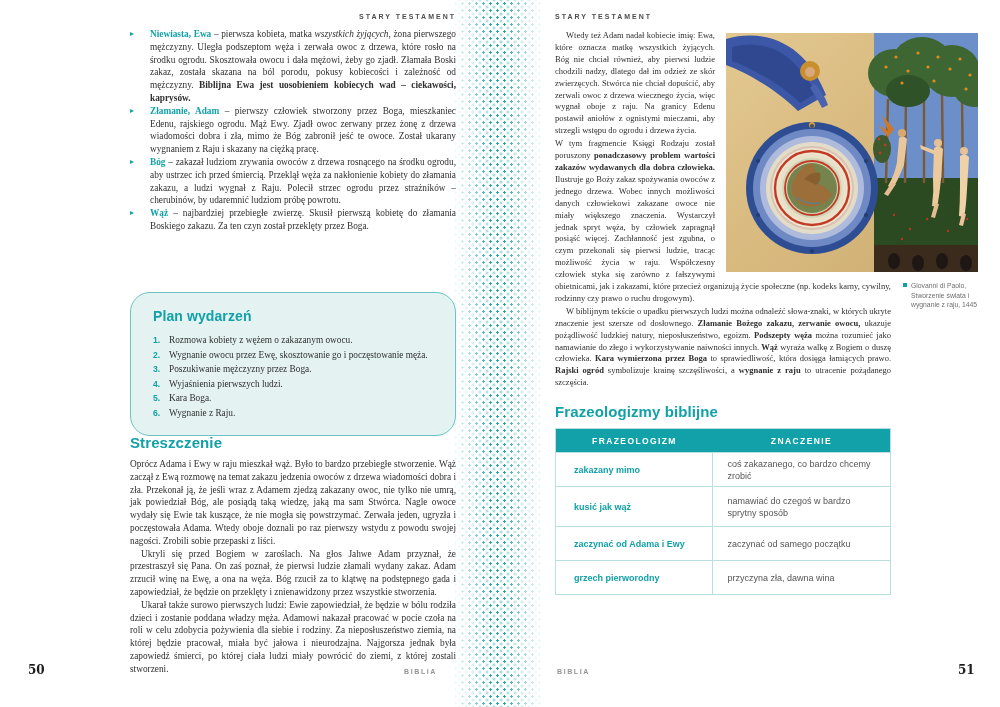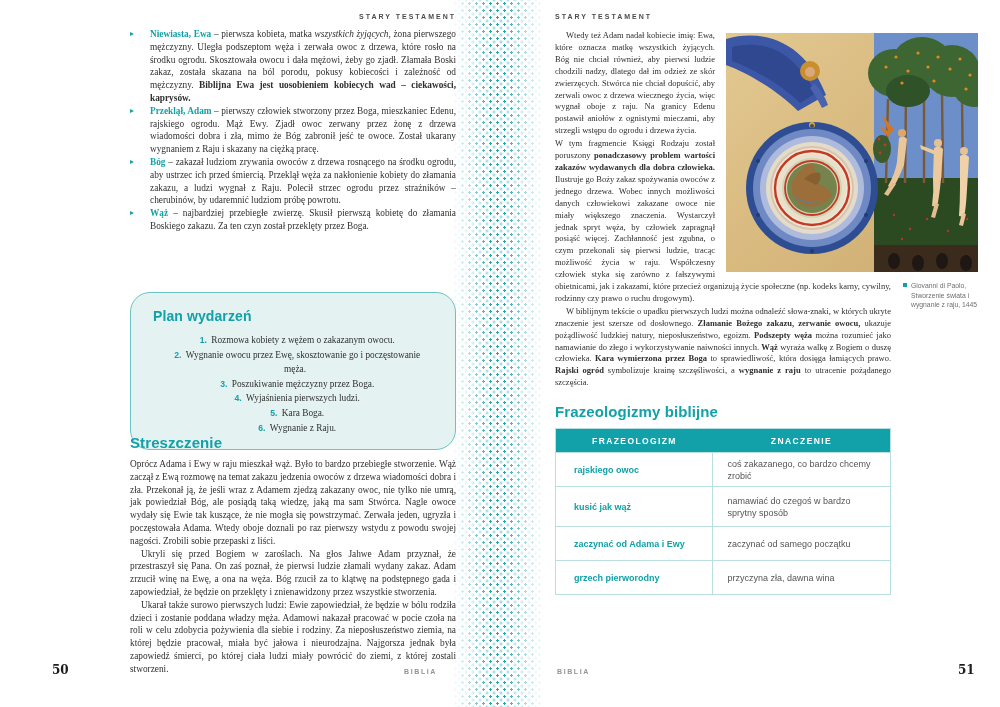--- a/index.html
+++ b/index.html
@@ -60,21 +60,21 @@
     flex:0 0 20px;color:var(--teal);font-size:8px;line-height:12.8px;
     font-family:"DejaVu Sans", sans-serif;
   }
   .bullet p{flex:1;}
   .plan-box{
     position:absolute;left:130px;top:292px;width:326px;
     background:var(--box-bg);border:1.5px solid var(--teal-light);
     border-radius:20px;padding:15px 24px 14px 22px;
   }
   .plan-box h2{font-size:14px;margin-bottom:9px;}
-  .plan-box ol{list-style:none;counter-reset:plan;margin-left:6px;text-align:center;}
+  .plan-box ol{list-style:none;counter-reset:plan;}
   .plan-box ol li{
     counter-increment:plan;font-size:9.3px;line-height:14.6px;color:var(--ink);
   }
   .plan-box ol li::before{
     content:counter(plan) ".";color:var(--teal);font-weight:700;
     font-family:"Liberation Sans", sans-serif;font-size:8.6px;
     display:inline-block;width:16px;
   }
   .sec-summary{position:absolute;left:130px;top:434px;width:326px;}
   .sec-summary h2{margin-bottom:7px;}
@@ -123,21 +123,21 @@
   <div class="running-head" style="left:130px;width:326px;text-align:right;">STARY TESTAMENT</div>
 
   <div class="sec-heroes">
     <div>
       <div class="bullet">
         <span class="marker">▸</span>
         <p class="body rich"><span class="teal">Niewiasta, Ewa</span><span> – pierwsza kobieta, matka </span><span class="i">wszystkich żyjących</span><span>, żona pierwszego mężczyzny. Uległa podszeptom węża i zerwała owoc z drzewa, które rosło na środku ogrodu. Skosztowała owocu i dała mężowi, żeby go zjadł. Złamała Boski zakaz, została skazana na ból porodu, pokusy kobiecości i zależność od mężczyzny. </span><span class="b">Biblijna Ewa jest uosobieniem kobiecych wad – ciekawości, kaprysów.</span></p>
       </div>
       <div class="bullet">
         <span class="marker">▸</span>
-        <p class="body rich"><span class="teal">Przeklął, Adam</span><span> – pierwszy człowiek stworzony przez Boga, mieszkaniec Edenu, rajskiego ogrodu. Mąż Ewy. Zjadł owoc zerwany przez żonę z drzewa wiadomości dobra i zła, mimo że Bóg zabronił jeść te owoce. Został ukarany wygnaniem z Raju i skazany na ciężką pracę.</span></p>
+        <p class="body rich"><span class="teal">Złamanie, Adam</span><span> – pierwszy człowiek stworzony przez Boga, mieszkaniec Edenu, rajskiego ogrodu. Mąż Ewy. Zjadł owoc zerwany przez żonę z drzewa wiadomości dobra i zła, mimo że Bóg zabronił jeść te owoce. Został ukarany wygnaniem z Raju i skazany na ciężką pracę.</span></p>
       </div>
       <div class="bullet">
         <span class="marker">▸</span>
         <p class="body rich"><span class="teal">Bóg</span><span> – zakazał ludziom zrywania owoców z drzewa rosnącego na środku ogrodu, aby ustrzec ich przed śmiercią. Przeklął węża za nakłonienie kobiety do złamania zakazu, a ludzi wygnał z Raju. Polecił strzec ogrodu przez strażników – cherubinów, by udaremnić ludziom próbę powrotu.</span></p>
       </div>
       <div class="bullet">
         <span class="marker">▸</span>
         <p class="body rich"><span class="teal">Wąż</span><span> – najbardziej przebiegłe zwierzę. Skusił pierwszą kobietę do złamania Boskiego zakazu. Za ten czyn został przeklęty przez Boga.</span></p>
       </div>
     </div>
@@ -155,41 +155,41 @@
     </ol>
   </div>
 
   <div class="sec-summary">
     <h2>Streszczenie</h2>
     <p class="body">Oprócz Adama i Ewy w raju mieszkał wąż. Było to bardzo przebiegłe stworzenie. Wąż zaczął z Ewą rozmowę na temat zakazu jedzenia owoców z drzewa wiadomości dobra i zła. Przekonał ją, że jeśli wraz z Adamem zjedzą zakazany owoc, nie tylko nie umrą, jak powiedział Bóg, ale posiądą taką wiedzę, jaką ma sam Stwórca. Nagle owoce wydały się Ewie tak kuszące, że nie mogła się powstrzymać. Zerwała jeden, ugryzła i poczęstowała Adama. Wtedy oboje doznali po raz pierwszy wstydu z powodu swojej nagości. Zrobili sobie przepaski z liści.</p>
     <p class="body indent">Ukryli się przed Bogiem w zaroślach. Na głos Jahwe Adam przyznał, że przestraszył się Pana. On zaś poznał, że pierwsi ludzie złamali wydany zakaz. Adam zrzucił winę na Ewę, a ona na węża. Bóg rzucił za to klątwę na podstępnego gada i zapowiedział, że będzie on przeklęty i znienawidzony przez wszystkie stworzenia.</p>
     <p class="body indent">Ukarał także surowo pierwszych ludzi: Ewie zapowiedział, że będzie w bólu rodziła dzieci i zostanie poddana władzy męża. Adamowi nakazał pracować w pocie czoła na roli w celu zdobycia pożywienia dla siebie i rodziny. Za nieposłuszeństwo ziemia, na której będzie pracował, miała być jałowa i nieurodzajna. Najgorsza jednak była zapowiedź śmierci, po której ciała ludzi miały powrócić do ziemi, z której zostali stworzeni.</p>
   </div>
 
-  <div class="page-num" style="left:28px;margin-left:24px;">50</div>
+  <div class="page-num" style="left:28px;">50</div>
   <div class="book-label" style="left:130px;width:307px;text-align:right;">BIBLIA</div>
 
   <div class="running-head" style="left:555px;">STARY TESTAMENT</div>
 
   <div class="col-right">
     <div class="img-spacer"></div>
     <p class="body indent">Wtedy też Adam nadał kobiecie imię: Ewa, które oznacza matkę wszystkich żyjących. Bóg nie chciał również, aby pierwsi ludzie chodzili nadzy, dlatego dał im odzież ze skór zwierzęcych. Stwórca nie chciał dopuścić, aby zerwali owoc z drzewa wiecznego życia, więc wygnał oboje z raju. Na granicy Edenu postawił aniołów z ognistymi mieczami, aby strzegli wstępu do ogrodu i drzewa życia.</p>
     <p class="body rich"><span>W tym fragmencie Księgi Rodzaju został poruszony </span><span class="b">ponadczasowy problem wartości zakazów wydawanych dla dobra człowieka.</span><span> Ilustruje go Boży zakaz spożywania owoców z jednego drzewa. Wobec innych możliwości danych człowiekowi zakazane owoce nie miały większego znaczenia. Wystarczył jednak spryt węża, by człowiek zapragnął posiąść więcej. Zachłanność jest zgubna, o czym przekonali się pierwsi ludzie, tracąc możliwość życia w raju. Współczesny człowiek styka się zarówno z fałszywymi obietnicami, jak i zakazami, które przecież organizują życie społeczne (np. kodeks karny, cywilny, rodzinny czy prawo o ruchu drogowym).</span></p>
     <p class="body rich indent"><span>W biblijnym tekście o upadku pierwszych ludzi można odnaleźć słowa-znaki, w których ukryte znaczenie jest szersze od dosłownego. </span><span class="b">Złamanie Bożego zakazu, zerwanie owocu,</span><span> ukazuje pożądliwość ludzkiej natury, nieposłuszeństwo, egoizm. </span><span class="b">Podszepty węża</span><span> można rozumieć jako namawianie do złego i wykorzystywanie naiwności innych. </span><span class="b">Wąż</span><span> wyraża walkę z Bogiem o duszę człowieka. </span><span class="b">Kara wymierzona przez Boga</span><span> to sprawiedliwość, która dosięga łamiących prawo. </span><span class="b">Rajski ogród</span><span> symbolizuje krainę szczęśliwości, a </span><span class="b">wygnanie z raju</span><span> to utracenie pożądanego szczęścia.</span></p>
     <h2>Frazeologizmy biblijne</h2>
     <table class="fraz-table">
       <thead>
         <tr>
           <th>FRAZEOLOGIZM</th>
           <th>ZNACZENIE</th>
         </tr>
       </thead>
       <tbody>
         <tr class="r1">
-          <td class="phrase">rajskiego owoc</td>
+          <td class="phrase">zakazany mimo</td>
           <td class="meaning">coś zakazanego, co bardzo chcemy zrobić</td>
         </tr>
         <tr class="r2">
           <td class="phrase">kusić jak wąż</td>
           <td class="meaning">namawiać do czegoś w bardzo sprytny sposób</td>
         </tr>
         <tr class="r3">
           <td class="phrase">zaczynać od Adama i Ewy</td>
           <td class="meaning">zaczynać od samego początku</td>
         </tr>

